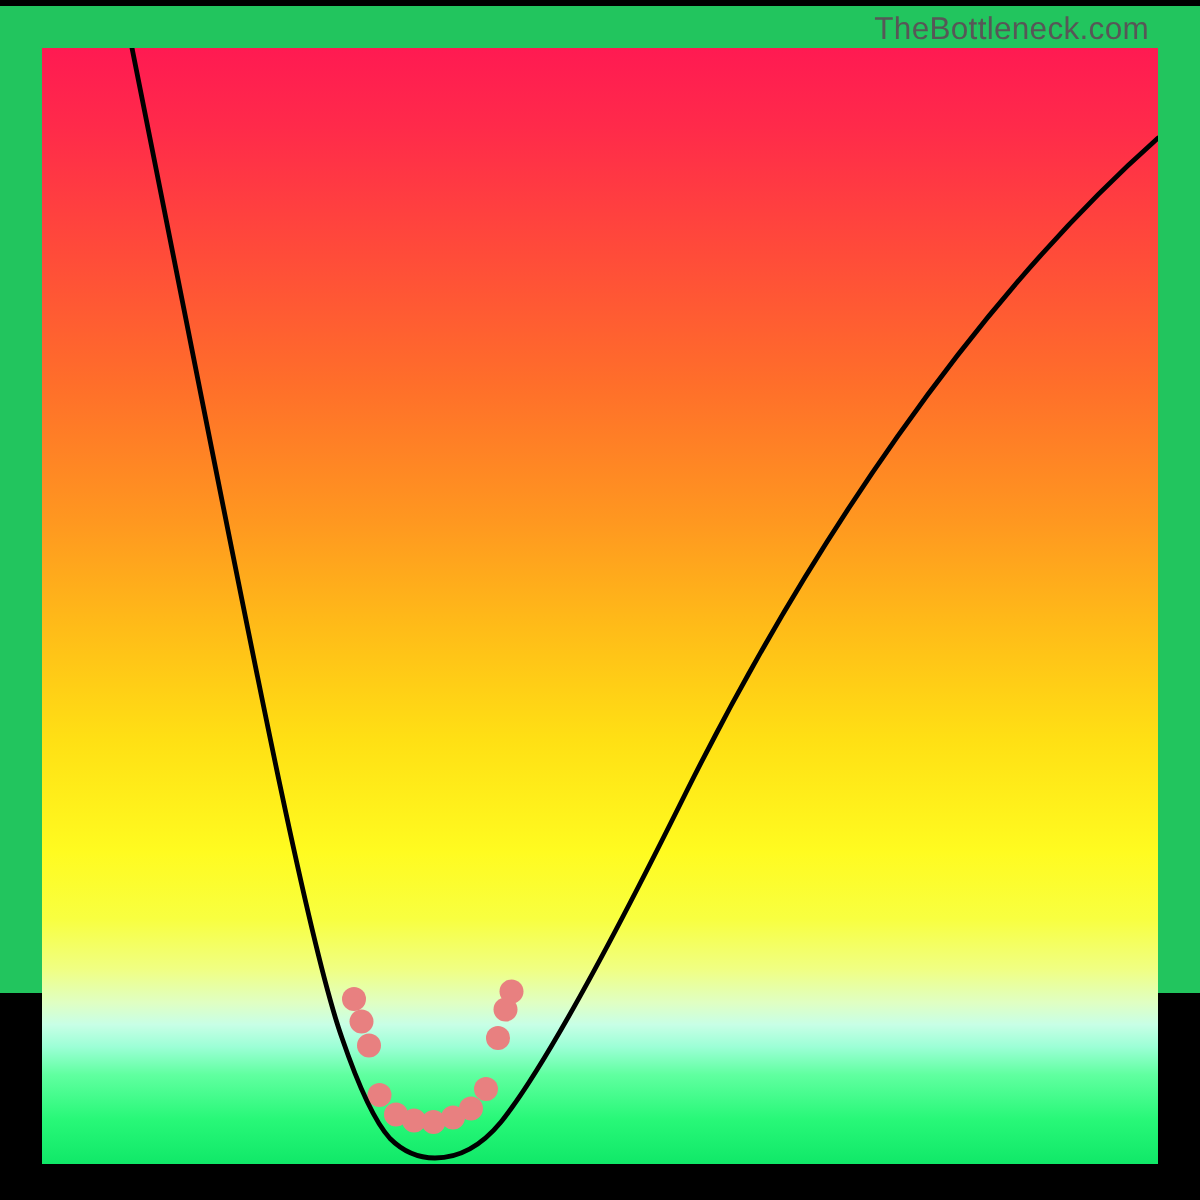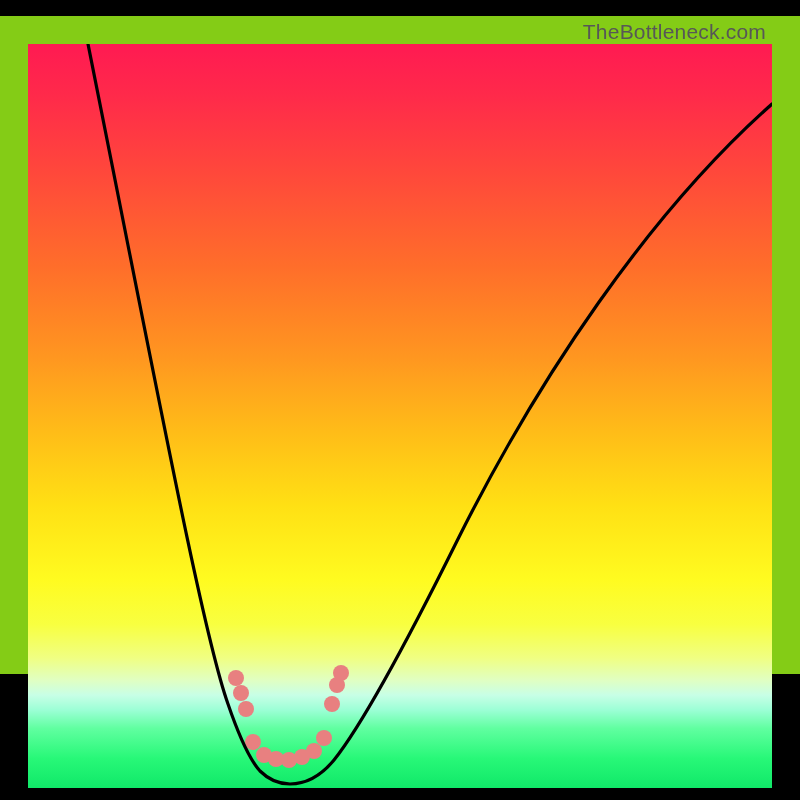--- a/index.html
+++ b/index.html
@@ -1,21 +1,21 @@
 <!DOCTYPE html>
 <html><head>
 <meta charset="utf-8">
 <style>
   * { margin: 0; padding: 0; box-sizing: border-box; }
   html, body { width: 800px; height: 800px; overflow: hidden; background: #000; }
   .frame {
     position: absolute;
-    top: 16px; left: 0;
+    top: 4px; left: 0;
     width: 800px; height: 658px;
-    background: #84cc16;
+    background: #22c55e;
   }
   .plot-area {
     position: absolute;
     top: 28px;
     left: 28px;
     width: 744px;
     height: 744px;
     overflow: hidden;
   }
   .gradient-fill {

